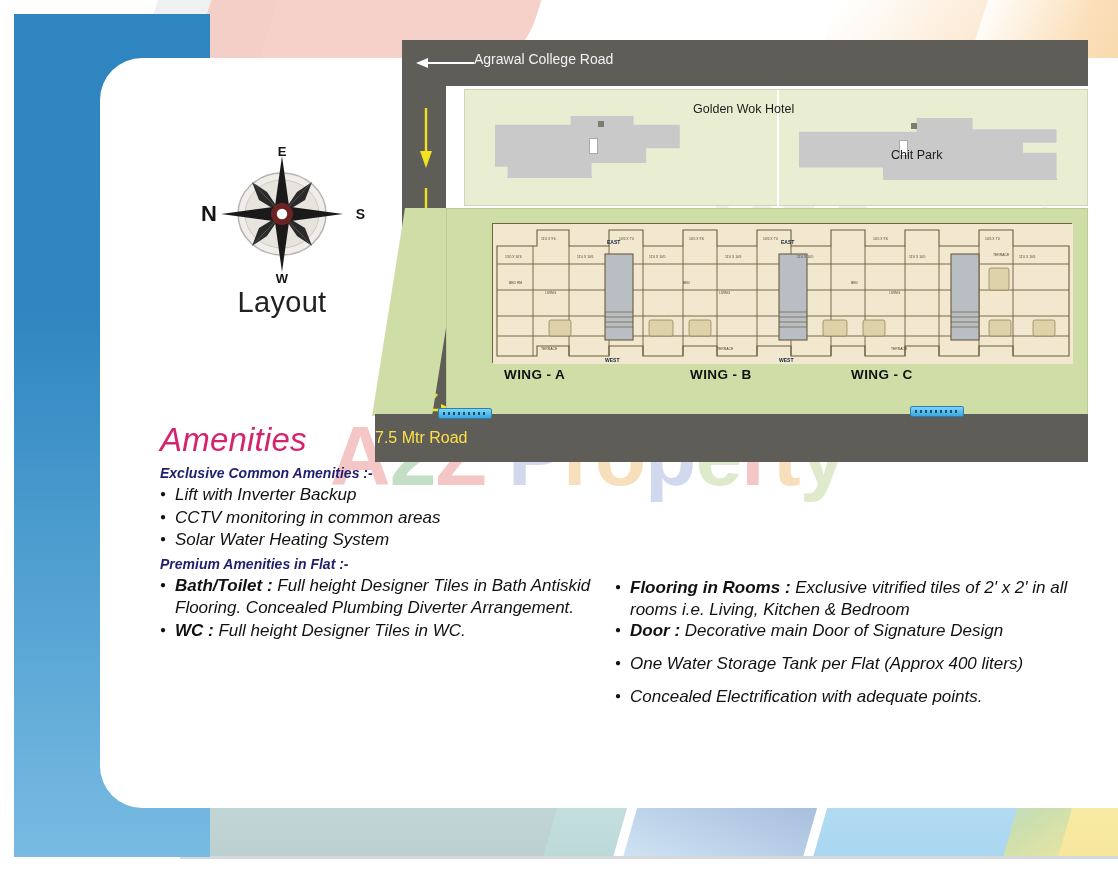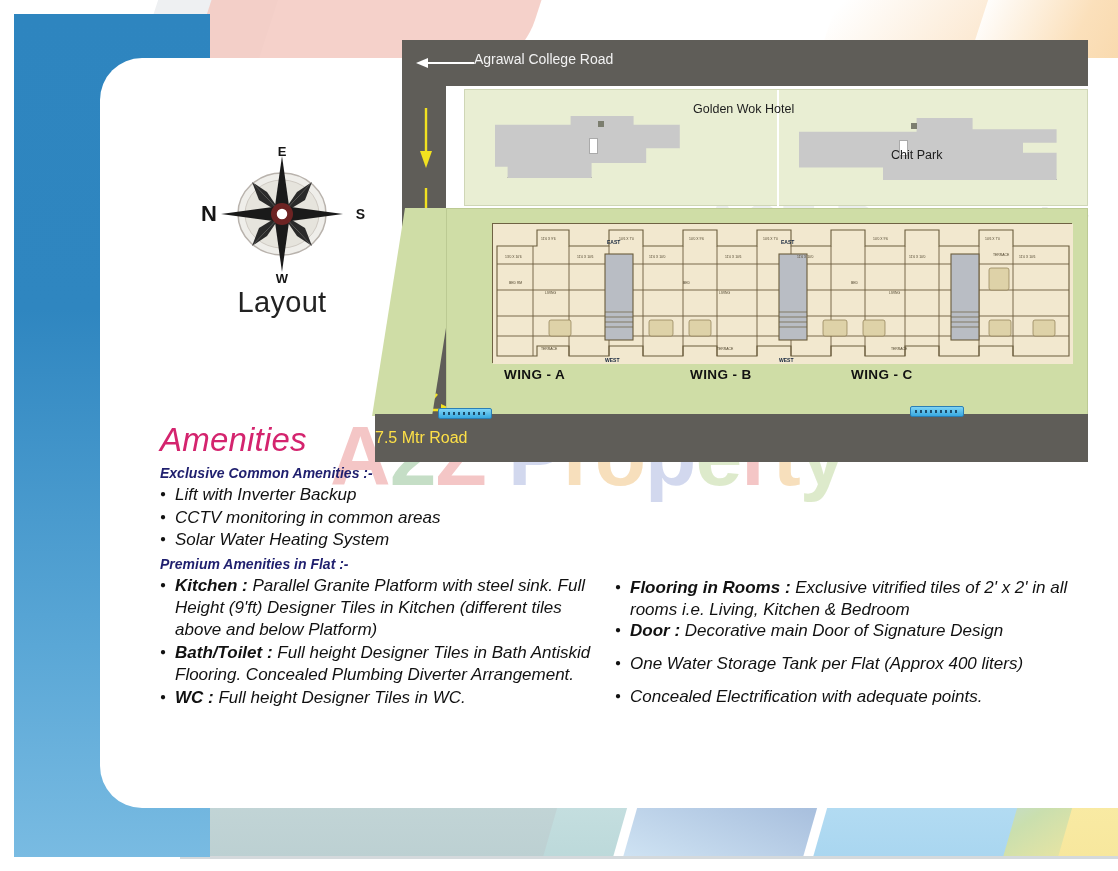--- a/index.html
+++ b/index.html
@@ -393,21 +393,20 @@
   <div class="cols">
     <div class="col-l">
       <div class="sec-head">Exclusive Common Amenities :-</div>
       <ul class="am" id="list-common">
           <li>Lift with Inverter Backup</li>
           <li>CCTV monitoring in common areas</li>
           <li>Solar Water Heating System</li>
         </ul>
       <div class="sec-head" style="margin-top:5px;">Premium Amenities in Flat :-</div>
       <ul class="am" id="list-premium">
-          <li><b>Kitchen : </b>Parallel Granite Platform with steel sink. Full Height (9'ft) Designer Tiles in Kitchen (different tiles above and below Platform)</li>
           <li><b>Bath/Toilet : </b>Full height Designer Tiles in Bath Antiskid Flooring. Concealed Plumbing Diverter Arrangement.</li>
           <li><b>WC : </b>Full height Designer Tiles in WC.</li>
         </ul>
     </div>
     <div class="col-r">
       <ul class="am" id="list-right">
           <li><b>Flooring in Rooms : </b>Exclusive vitrified tiles of 2' x 2' in all rooms i.e. Living, Kitchen &amp; Bedroom</li>
           <li><b>Door : </b>Decorative main Door of Signature Design</li>
           <li class="gap-li">One Water Storage Tank per Flat (Approx 400 liters)</li>
           <li class="gap-li">Concealed Electrification with adequate points.</li>

